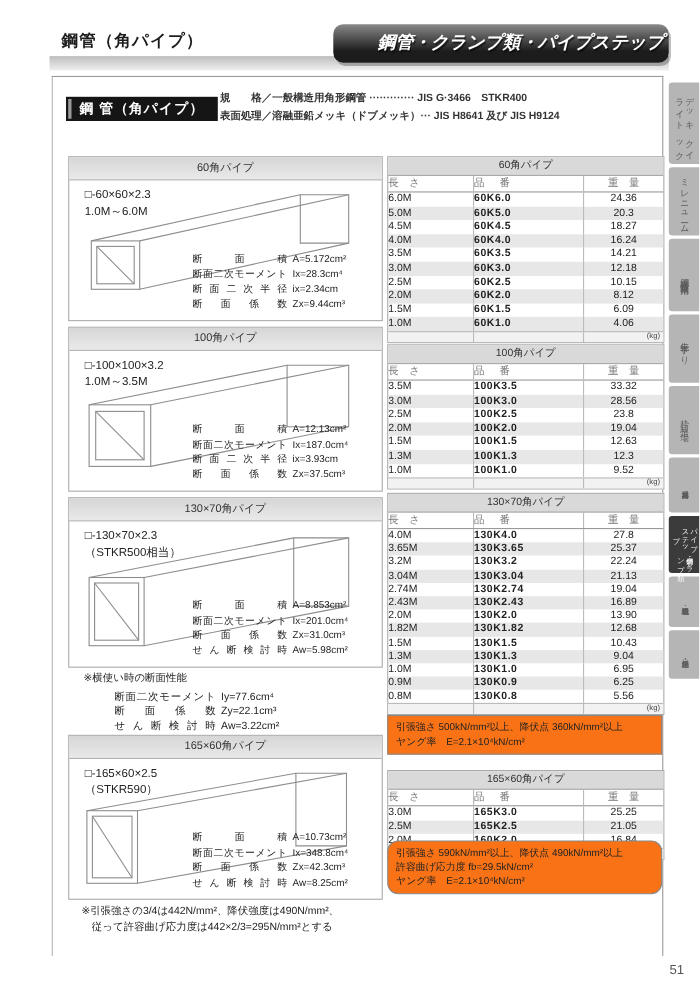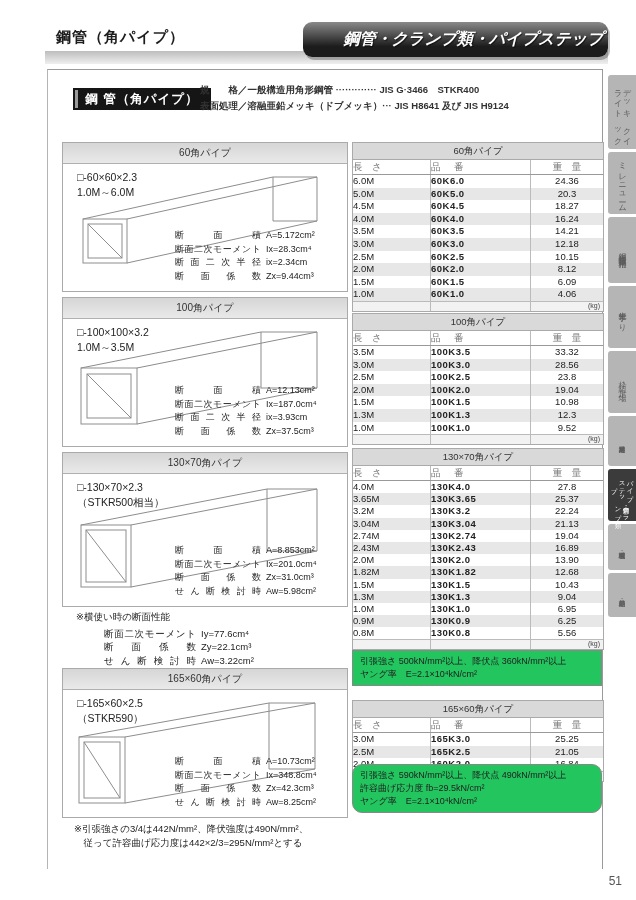--- a/index.html
+++ b/index.html
@@ -15,21 +15,21 @@
     display:flex;align-items:center;justify-content:center;}
   .banner span{color:#fff;font-weight:bold;font-style:italic;font-size:16px;letter-spacing:0px;
     text-shadow:1px 1px 1px rgba(0,0,0,.6);white-space:nowrap;margin-left:36px;}
 
   
   .frame{position:absolute;left:47px;top:69px;width:554px;height:799px;
     border-top:1px solid #9a9a9a;border-left:1px solid #b5b5b5;border-right:1px solid #9a9a9a;}
   .page-num{position:absolute;right:14px;top:874px;font-size:12px;color:#555;}
 
   
-  .sec-head{position:absolute;left:73px;top:88px;width:138px;height:22px;background:#151515;
+  .sec-head{position:absolute;left:60px;top:88px;width:138px;height:22px;background:#151515;
     color:#fff;font-size:12.5px;font-weight:bold;line-height:22px;text-align:center;letter-spacing:1px;}
   .sec-head::before{content:"";position:absolute;left:2px;top:2px;bottom:2px;width:3px;background:#9a9a9a;}
   .spec-block{position:absolute;left:200px;top:82px;width:400px;font-size:9.5px;color:#333;line-height:16px;white-space:nowrap;font-weight:bold;}
   .spec-indent{padding-left:152px;}
 
   
   .pbox{position:absolute;left:62px;width:284px;border:1px solid #aaa;background:#fff;}
   .pbox-title{height:20px;line-height:20px;text-align:center;font-size:10px;color:#333;
     background:linear-gradient(#d6d6d6,#e9e9e9);border-bottom:1px solid #b0b0b0;}
   .pbox-dim{position:absolute;left:14px;top:27px;font-size:10.5px;color:#222;line-height:15px;}
@@ -55,21 +55,21 @@
   .trow:nth-child(even){background:#e7e7e7;}
   .c1{width:77px;text-align:left;border-right:1px solid #bbb;}
   .c2{width:99px;text-align:left;border-right:1px solid #bbb;font-weight:bold;letter-spacing:.5px;}
   .c3{flex:1;text-align:center;}
   .tbl-head .c2{font-weight:normal;letter-spacing:2px;}
   .tbl-foot{display:flex;height:9px;line-height:8px;border-top:1px solid #bbb;background:#f2f2f2;}
   .tbl-foot .c2x{width:99px;border-right:1px solid #bbb;}
   .tbl-foot .c1x{width:77px;border-right:1px solid #bbb;}
   .tbl-foot .c3x{flex:1;text-align:right;font-size:7px;color:#444;padding-right:3px;}
 
-  .note-box{position:absolute;left:352px;width:234px;border:1px solid #888;background:#22c55e;
+  .note-box{position:absolute;left:352px;width:234px;border:1px solid #888;background:#f97316;
     padding:4px 7px;font-size:9px;color:#222;line-height:13px;white-space:nowrap;}
 
   
   .sidebar{position:absolute;left:606px;top:75px;width:30px;}
   .stab{width:28px;margin-left:2px;margin-bottom:3px;background:#b5b5b5;border-radius:3px 0 0 3px;
     display:flex;flex-direction:row-reverse;align-items:center;justify-content:center;
     writing-mode:vertical-rl;color:#5c5c5c;font-size:8px;letter-spacing:1px;text-align:center;
     padding:4px 0;box-sizing:border-box;}
   .stab span{display:block;line-height:9px;}
   .stab span:empty{display:none;}
@@ -292,21 +292,21 @@
           <span class="c3">23.8</span>
       </div>
         <div class="trow">
         <span class="c1">2.0M</span>
           <span class="c2">100K2.0</span>
           <span class="c3">19.04</span>
       </div>
         <div class="trow">
         <span class="c1">1.5M</span>
           <span class="c2">100K1.5</span>
-          <span class="c3">10.98</span>
+          <span class="c3">12.63</span>
       </div>
         <div class="trow">
         <span class="c1">1.3M</span>
           <span class="c2">100K1.3</span>
           <span class="c3">12.3</span>
       </div>
         <div class="trow">
         <span class="c1">1.0M</span>
           <span class="c2">100K1.0</span>
           <span class="c3">9.52</span>

